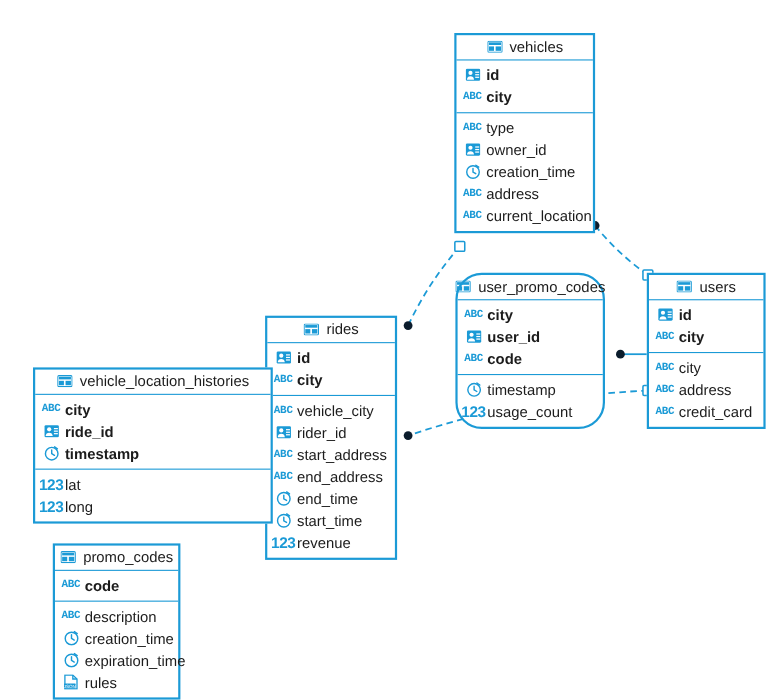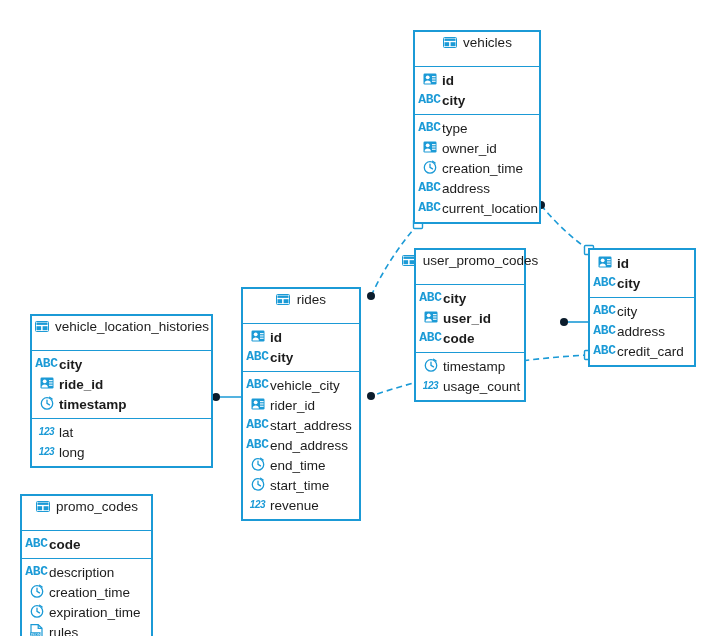--- a/index.html
+++ b/index.html
@@ -32,38 +32,38 @@
   
   .entity {
     position: absolute;
     border: 2px solid #1b9ad6;
     background: #ffffff;
     box-sizing: border-box;
   }
   .entity-header {
     border-bottom: 1.5px solid #1b9ad6;
     text-align: center;
-    padding: 3px 8px 16px 8px;
+    padding: 3px 8px 4px 8px;
     font-size: 13.5px;
     color: #1c1c1c;
     white-space: nowrap;
     display: flex;
     align-items: center;
     justify-content: center;
     gap: 6px;
   }
   .entity-section {
     padding: 3px 0 4px 0;
   }
   .entity-section + .entity-section {
     border-top: 1.5px solid #1b9ad6;
   }
   .field {
     display: flex;
-    align-items: flex-start;
+    align-items: center;
     gap: 5px;
     padding: 1.5px 7px;
     font-size: 13.5px;
     line-height: 17px;
     white-space: nowrap;
     color: #1c1c1c;
   }
   .field.key {
     font-weight: bold;
   }
@@ -77,32 +77,31 @@
     width: 15px;
     height: 15px;
     display: inline-flex;
     align-items: center;
     justify-content: center;
   }
   .ico svg { display: block; }
 
   .ico-abc {
     font-family: "Liberation Mono", monospace;
-    font-size: 13px;
+    font-size: 10px;
     font-weight: bold;
     color: #1b9ad6;
     letter-spacing: -0.3px;
   }
   .ico-123 {
     font-family: "Liberation Sans", sans-serif;
-    font-size: 10px;
+    font-size: 14px;
     font-weight: bold;
     color: #1b9ad6;
     letter-spacing: -0.4px;
-    font-style: italic;
   }
 
   
 </style>
 </head>
 <body>
 
 <div id="canvas">
 
   <svg id="edges" viewBox="0 0 705 636" xmlns="http://www.w3.org/2000/svg">
@@ -194,21 +193,21 @@
           <div class="field">
             <span class="ico ico-abc">ABC</span>
             <span class="field-label">address</span>
           </div>
           <div class="field">
             <span class="ico ico-abc">ABC</span>
             <span class="field-label">current_location</span>
           </div>
         </div>
       </div>
-      <div class="entity" style="left: 414px; top: 248px; width: 112px;">
+      <div class="entity" style="left: 414px; top: 248px; width: 136px; border-radius: 24px;">
         <div class="entity-header">
           <span class="ico">
             <svg width="14" height="11" viewBox="0 0 14 11">
               <rect x="0.5" y="0.5" width="13" height="10" rx="1" fill="none" stroke="#1b9ad6" stroke-width="1"></rect>
               <rect x="1.5" y="1.5" width="11" height="2.4" fill="#1b9ad6"></rect>
               <rect x="1.5" y="5.2" width="4.6" height="4" fill="#1b9ad6"></rect>
               <rect x="7.6" y="5.2" width="4.9" height="4" fill="#1b9ad6"></rect>
             </svg>
           </span>
           <span>user_promo_codes</span>
@@ -247,20 +246,31 @@
             </span>
             <span class="field-label">timestamp</span>
           </div>
           <div class="field">
             <span class="ico ico-123">123</span>
             <span class="field-label">usage_count</span>
           </div>
         </div>
       </div>
       <div class="entity" style="left: 588px; top: 248px; width: 108px;">
+        <div class="entity-header">
+          <span class="ico">
+            <svg width="14" height="11" viewBox="0 0 14 11">
+              <rect x="0.5" y="0.5" width="13" height="10" rx="1" fill="none" stroke="#1b9ad6" stroke-width="1"></rect>
+              <rect x="1.5" y="1.5" width="11" height="2.4" fill="#1b9ad6"></rect>
+              <rect x="1.5" y="5.2" width="4.6" height="4" fill="#1b9ad6"></rect>
+              <rect x="7.6" y="5.2" width="4.9" height="4" fill="#1b9ad6"></rect>
+            </svg>
+          </span>
+          <span>users</span>
+        </div>
         <div class="entity-section">
           <div class="field key">
             <span class="ico">
               <svg width="14" height="12" viewBox="0 0 14 12">
                 <rect x="0.5" y="0.5" width="13" height="11" rx="1.2" fill="#1b9ad6"></rect>
                 <circle cx="4.7" cy="4.3" r="1.9" fill="#ffffff"></circle>
                 <path d="M1.5 10.4c0-1.9 1.4-3 3.2-3s3.2 1.1 3.2 3z" fill="#ffffff"></path>
                 <rect x="9" y="3.1" width="3.6" height="1.1" fill="#ffffff"></rect>
                 <rect x="9" y="5.4" width="3.6" height="1.1" fill="#ffffff"></rect>
                 <rect x="9" y="7.7" width="3.6" height="1.1" fill="#ffffff"></rect>
@@ -364,21 +374,21 @@
               </svg>
             </span>
             <span class="field-label">start_time</span>
           </div>
           <div class="field">
             <span class="ico ico-123">123</span>
             <span class="field-label">revenue</span>
           </div>
         </div>
       </div>
-      <div class="entity" style="left: 30px; top: 314px; width: 183px;">
+      <div class="entity" style="left: 30px; top: 334px; width: 218px;">
         <div class="entity-header">
           <span class="ico">
             <svg width="14" height="11" viewBox="0 0 14 11">
               <rect x="0.5" y="0.5" width="13" height="10" rx="1" fill="none" stroke="#1b9ad6" stroke-width="1"></rect>
               <rect x="1.5" y="1.5" width="11" height="2.4" fill="#1b9ad6"></rect>
               <rect x="1.5" y="5.2" width="4.6" height="4" fill="#1b9ad6"></rect>
               <rect x="7.6" y="5.2" width="4.9" height="4" fill="#1b9ad6"></rect>
             </svg>
           </span>
           <span>vehicle_location_histories</span>
@@ -416,21 +426,21 @@
           <div class="field">
             <span class="ico ico-123">123</span>
             <span class="field-label">lat</span>
           </div>
           <div class="field">
             <span class="ico ico-123">123</span>
             <span class="field-label">long</span>
           </div>
         </div>
       </div>
-      <div class="entity" style="left: 20px; top: 494px; width: 133px;">
+      <div class="entity" style="left: 48px; top: 494px; width: 116px;">
         <div class="entity-header">
           <span class="ico">
             <svg width="14" height="11" viewBox="0 0 14 11">
               <rect x="0.5" y="0.5" width="13" height="10" rx="1" fill="none" stroke="#1b9ad6" stroke-width="1"></rect>
               <rect x="1.5" y="1.5" width="11" height="2.4" fill="#1b9ad6"></rect>
               <rect x="1.5" y="5.2" width="4.6" height="4" fill="#1b9ad6"></rect>
               <rect x="7.6" y="5.2" width="4.9" height="4" fill="#1b9ad6"></rect>
             </svg>
           </span>
           <span>promo_codes</span>

